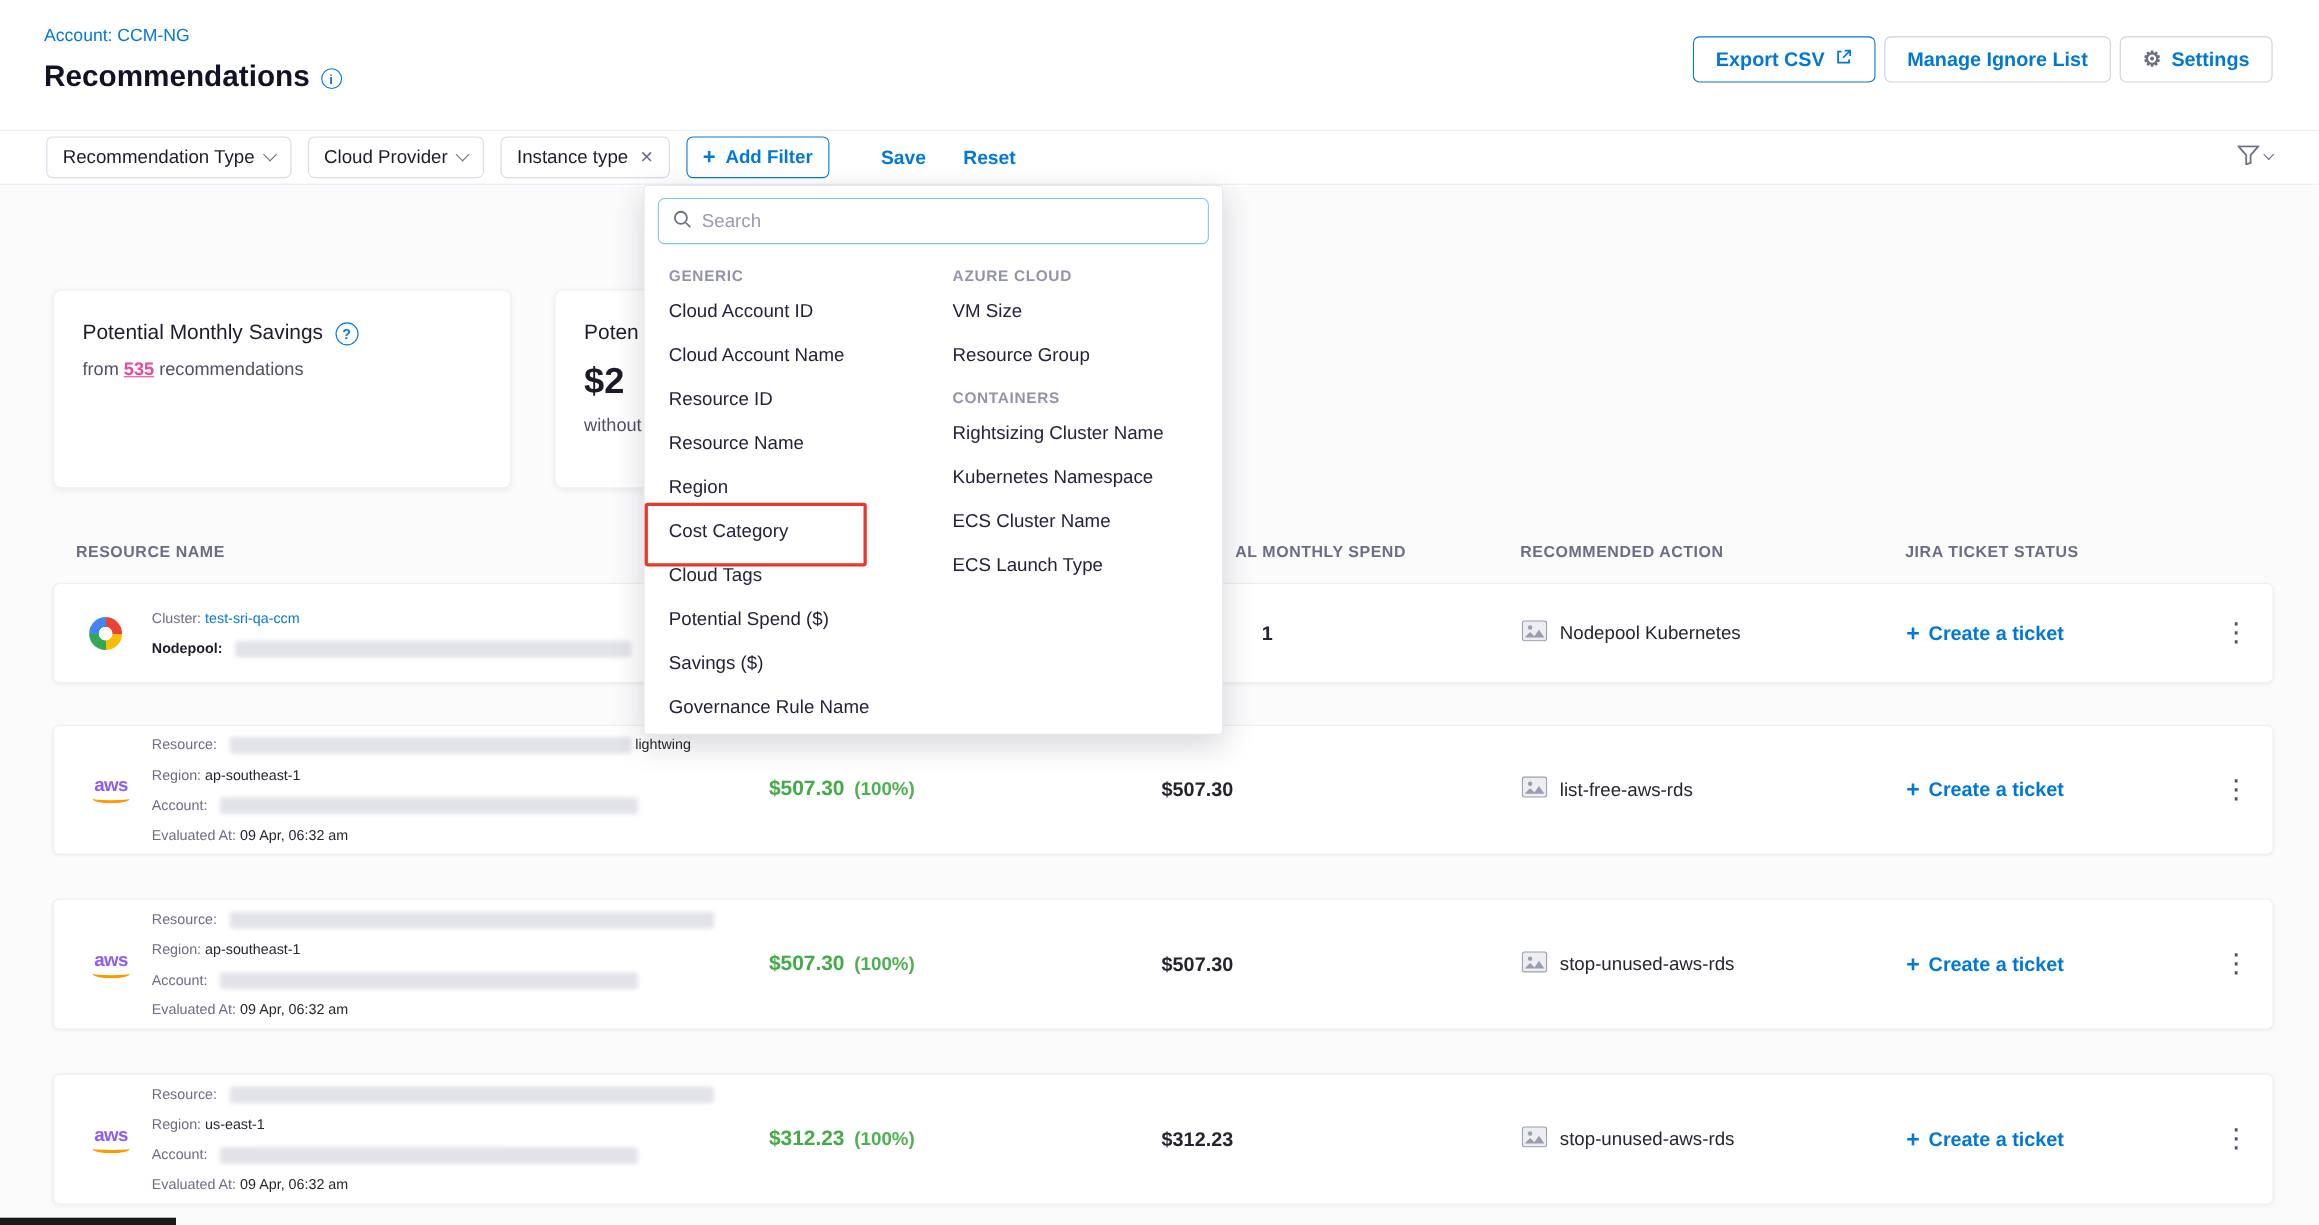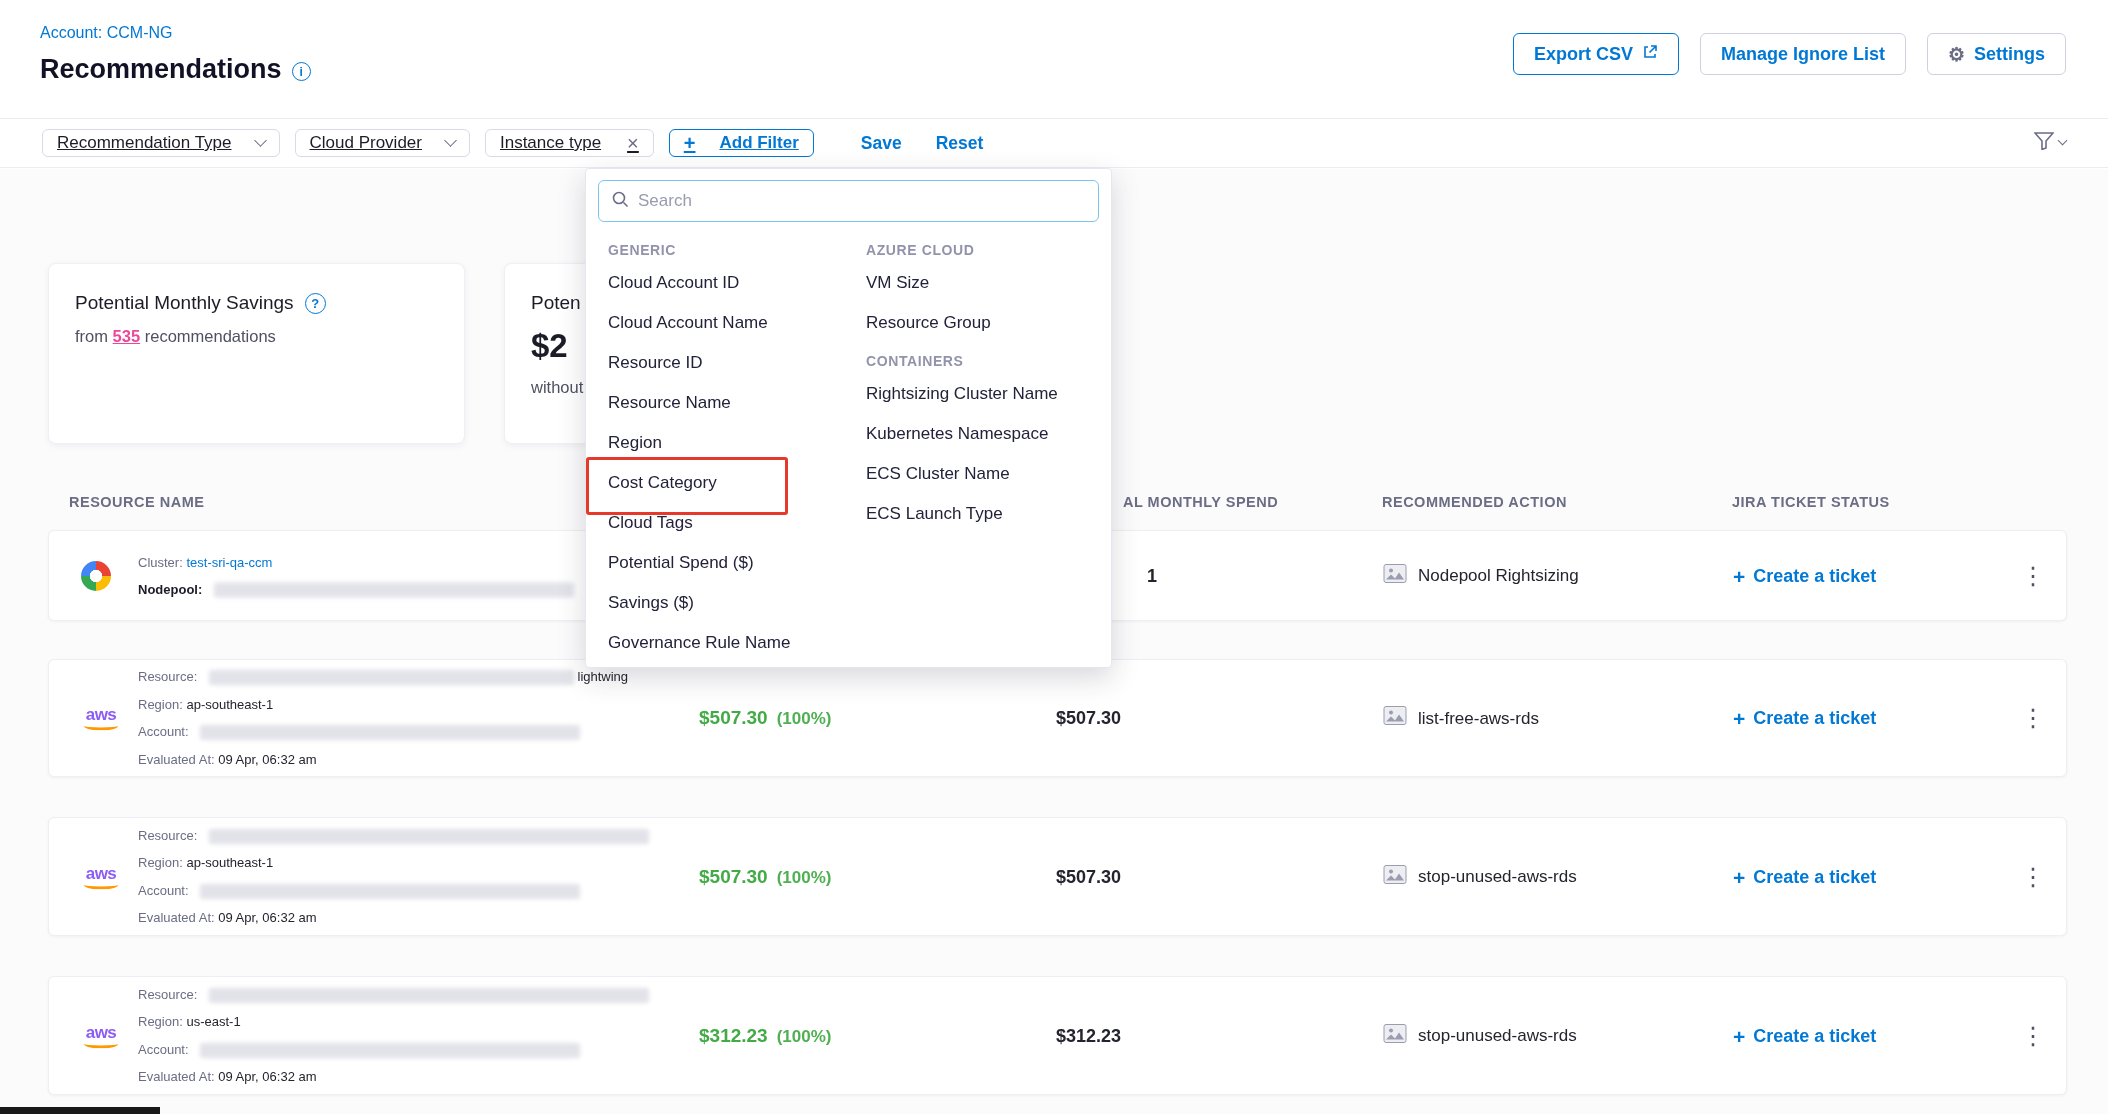--- a/index.html
+++ b/index.html
@@ -7,30 +7,30 @@
   .page {
     position: relative; width: 2108px; height: 1114px; background: #fff;
     font-family: "Liberation Sans", sans-serif; color: #1c1c28; overflow: hidden;
   }
   
   .breadcrumb { position: absolute; left: 40px; top: 24px; font-size: 16px; color: #0278d5; cursor: pointer; }
   .title-row { position: absolute; left: 40px; top: 54px; display: flex; align-items: center; gap: 10px; }
   .page-title { font-size: 27px; font-weight: 700; color: #121226; }
   .info-icon { width: 19px; height: 19px; border-radius: 50%; border: 1.5px solid #0278d5; color: #0278d5;
     font-size: 12px; font-weight: 700; display: flex; align-items: center; justify-content: center; margin-top: 4px; }
-  .header-buttons { position: absolute; top: 33px; right: 42px; display: flex; gap: 21px; }
+  .header-buttons { position: absolute; top: 33px; right: 42px; display: flex; gap: 8px; }
   .btn { height: 42px; padding: 0 20px; border-radius: 6px; background: #fff; display: flex; align-items: center;
     gap: 9px; font-size: 18px; font-weight: 700; color: #0278d5; border: 1.5px solid #cfd1dc; cursor: pointer; }
   .btn.blue-border { border-color: #0278d5; }
   .gear { font-size: 19px; color: #6b6d85; line-height: 1; }
   
   .filter-bar { position: absolute; top: 118px; left: 0; width: 100%; height: 50px; background: #fff;
     border-top: 1px solid #ececf1; border-bottom: 1px solid #ececf1; display: flex; align-items: center; padding: 0 42px; }
-  .chip { height: 28px; border: 1px solid #d9dae6; border-radius: 6px; background: #fff; display: flex;
-    align-items: center; gap: 24px; padding: 0 14px; font-size: 17px; color: #1c1c28; margin-right: 15px; cursor: pointer; white-space: nowrap; text-decoration: underline; }
+  .chip { height: 38px; border: 1px solid #d9dae6; border-radius: 6px; background: #fff; display: flex;
+    align-items: center; gap: 9px; padding: 0 14px; font-size: 17px; color: #1c1c28; margin-right: 15px; cursor: pointer; white-space: nowrap; }
   .chev { width: 9px; height: 9px; border-right: 1.7px solid #6b6d85; border-bottom: 1.7px solid #6b6d85;
     transform: rotate(45deg); margin-top: -5px; }
   .chev.small { width: 7px; height: 7px; }
   .chip-close { color: #6b6d85; font-size: 20px; line-height: 1; margin-left: 2px; }
   .chip.add-filter { border-color: #0278d5; color: #0278d5; font-weight: 600; }
   .plus-glyph { font-size: 20px; font-weight: 600; line-height: 1; }
   .bar-link { color: #0278d5; font-weight: 700; font-size: 17.5px; cursor: pointer; }
   .save-link { margin-left: 32px; }
   .reset-link { margin-left: 34px; }
   .funnel-wrap { margin-left: auto; display: flex; align-items: center; gap: 5px; cursor: pointer; }
@@ -209,21 +209,21 @@
     </div>
     <div class="spendv partial">1</div>
     <div class="action">
       <span>
         <svg width="24" height="20" viewBox="0 0 24 20">
             <rect x="1" y="1" width="22" height="18" rx="2" fill="#eceef2" stroke="#9a9cb0"></rect>
             <circle cx="8" cy="7" r="2" fill="#9a9cb0"></circle>
             <path d="M3 16 l5 -5 4 4 4 -6 5 7 z" fill="#9a9cb0"></path>
           </svg>
       </span>
-      <span>Nodepool Rightsizing</span>
+      <span>Nodepool Kubernetes</span>
     </div>
     <div class="jira">
       <span class="plus-glyph">+</span>
       <span>Create a ticket</span>
     </div>
     <div class="kebab">⋮</div>
   </div>
 
   <div class="rowcard" id="row2">
     <div class="prov">

